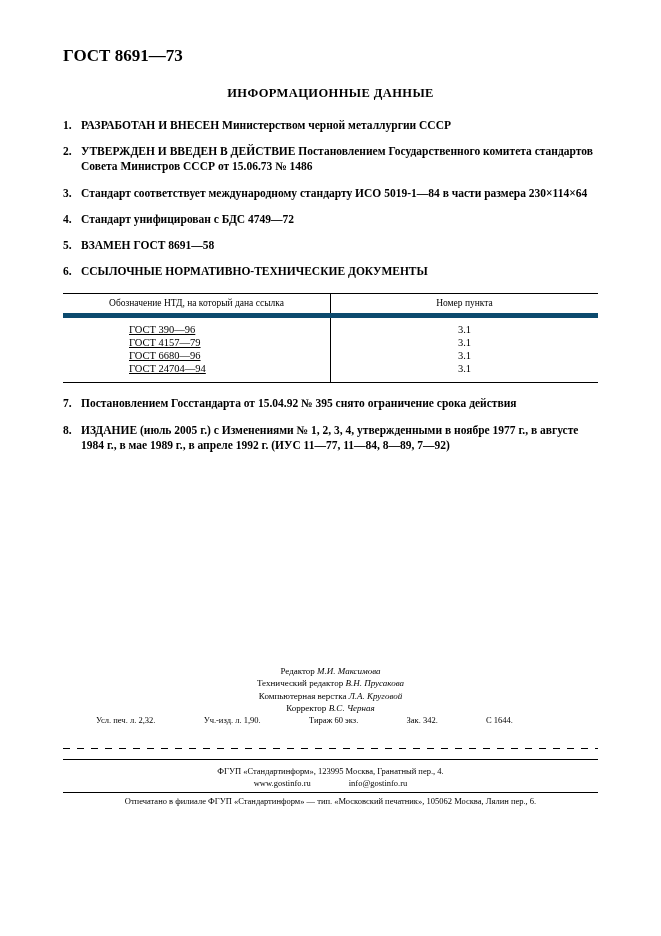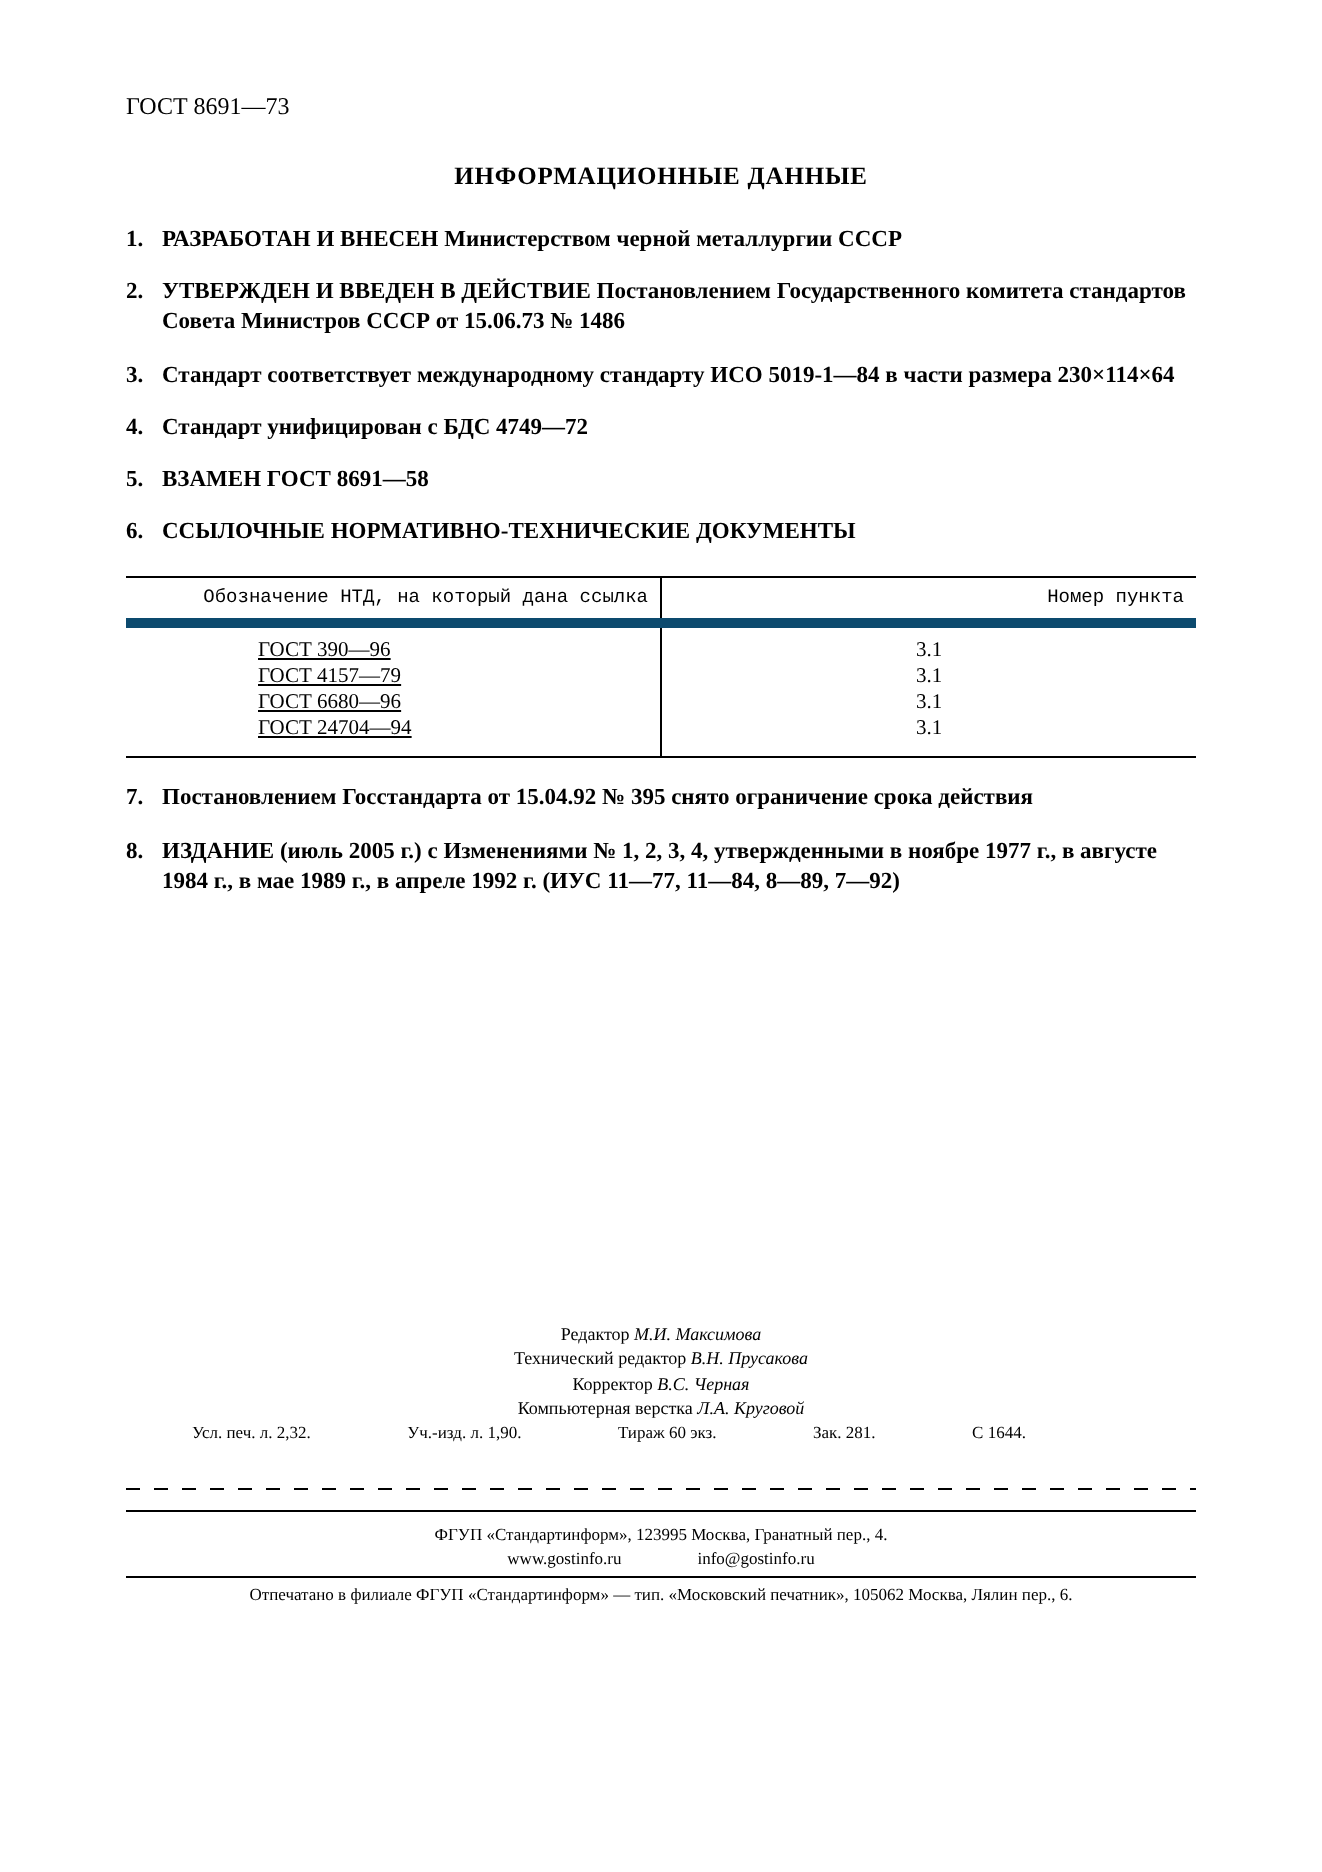--- a/index.html
+++ b/index.html
@@ -5,21 +5,21 @@
   html, body { margin: 0; padding: 0; }
   body {
     width: 661px; height: 936px;
     background: #ffffff;
     color: #000;
     font-family: "Liberation Serif", "DejaVu Serif", serif;
     overflow: hidden;
   }
   .page { padding: 46px 63px 0 63px; box-sizing: border-box; width: 661px; }
 
-  .doc-number { font-weight: normal; font-size: 12px; }
+  .doc-number { font-weight: bold; font-size: 17px; }
 
   .title {
     margin: 20px 0 0 0;
     text-align: center;
     font-size: 12.5px;
     font-weight: bold;
     letter-spacing: 0.4px;
   }
 
   .items { margin-top: 17px; }
@@ -36,24 +36,23 @@
   table.refs {
     width: 100%;
     border-collapse: collapse;
     border-top: 1.5px solid #000;
     border-bottom: 1.5px solid #000;
     margin: 14px 0 13px 0;
   }
   table.refs th {
     font-weight: normal;
     font-size: 9.5px;
-    text-align: right;
+    text-align: center;
     padding: 4px 6px 5px 6px;
     border-bottom: 5px solid #0c4a6e;
-    font-family: Liberation Mono, monospace;
   }
   table.refs .c1 { width: 50%; border-right: 1.5px solid #000; }
   table.refs td {
     font-size: 10.5px;
     line-height: 1.22;
     padding: 0 6px;
   }
   table.refs td.c1 { padding-left: 66px; text-decoration: underline; }
   table.refs td.c2 { text-align: center; }
   table.refs tbody tr:first-child td { padding-top: 6px; }
@@ -171,33 +170,33 @@
 
     <div class="staff-line">
       <span class="role">Редактор</span>
       <span class="name">М.И. Максимова</span>
     </div>
     <div class="staff-line">
       <span class="role">Технический редактор</span>
       <span class="name">В.Н. Прусакова</span>
     </div>
     <div class="staff-line">
+      <span class="role">Компьютерная верстка</span>
+      <span class="name">Л.А. Круговой</span>
+    </div>
+    <div class="staff-line">
       <span class="role">Корректор</span>
       <span class="name">В.С. Черная</span>
-    </div>
-    <div class="staff-line">
-      <span class="role">Компьютерная верстка</span>
-      <span class="name">Л.А. Круговой</span>
     </div>
 
     <div class="print-line second">
       <span>Усл. печ. л. 2,32.</span>
       <span>Уч.-изд. л. 1,90.</span>
       <span>Тираж 60 экз.</span>
-      <span>Зак. 281.</span>
+      <span>Зак. 342.</span>
       <span>С 1644.</span>
     </div>
 
     <div class="dashed-rule"></div>
     <hr class="solid-rule">
 
     <div class="publisher">
       <div>ФГУП «Стандартинформ», 123995 Москва, Гранатный пер., 4.</div>
       <div>
         <span class="contact">

